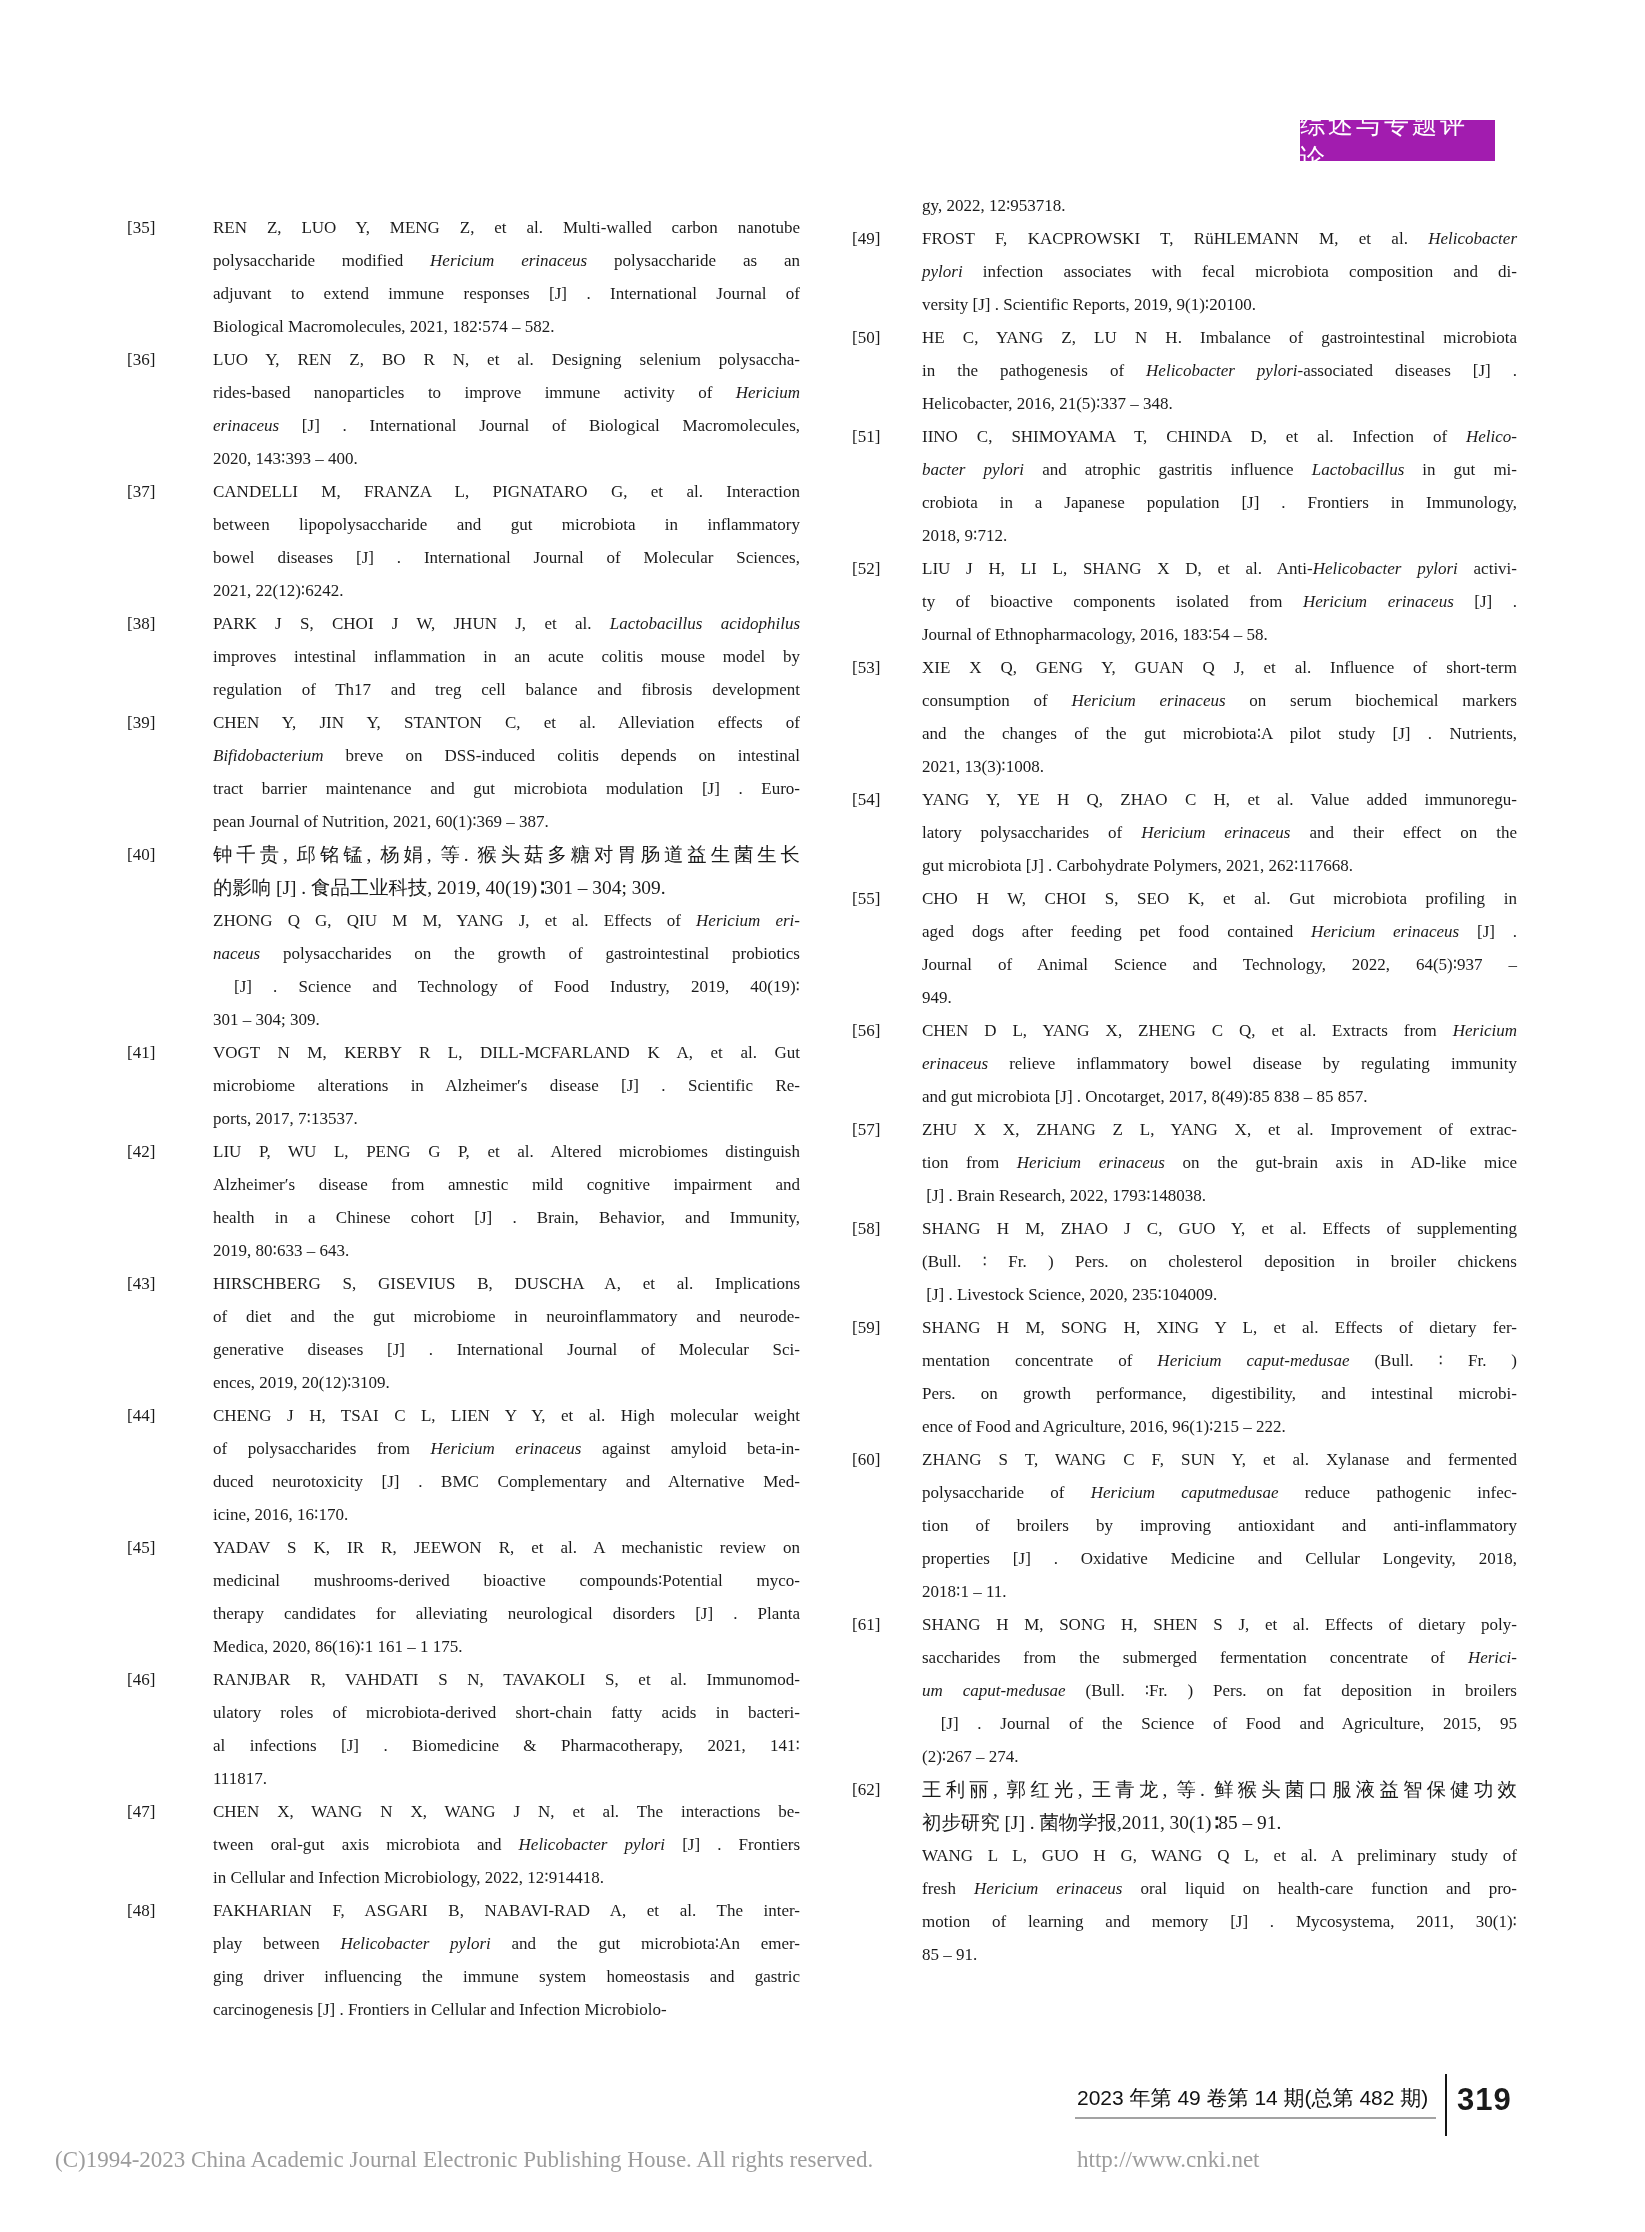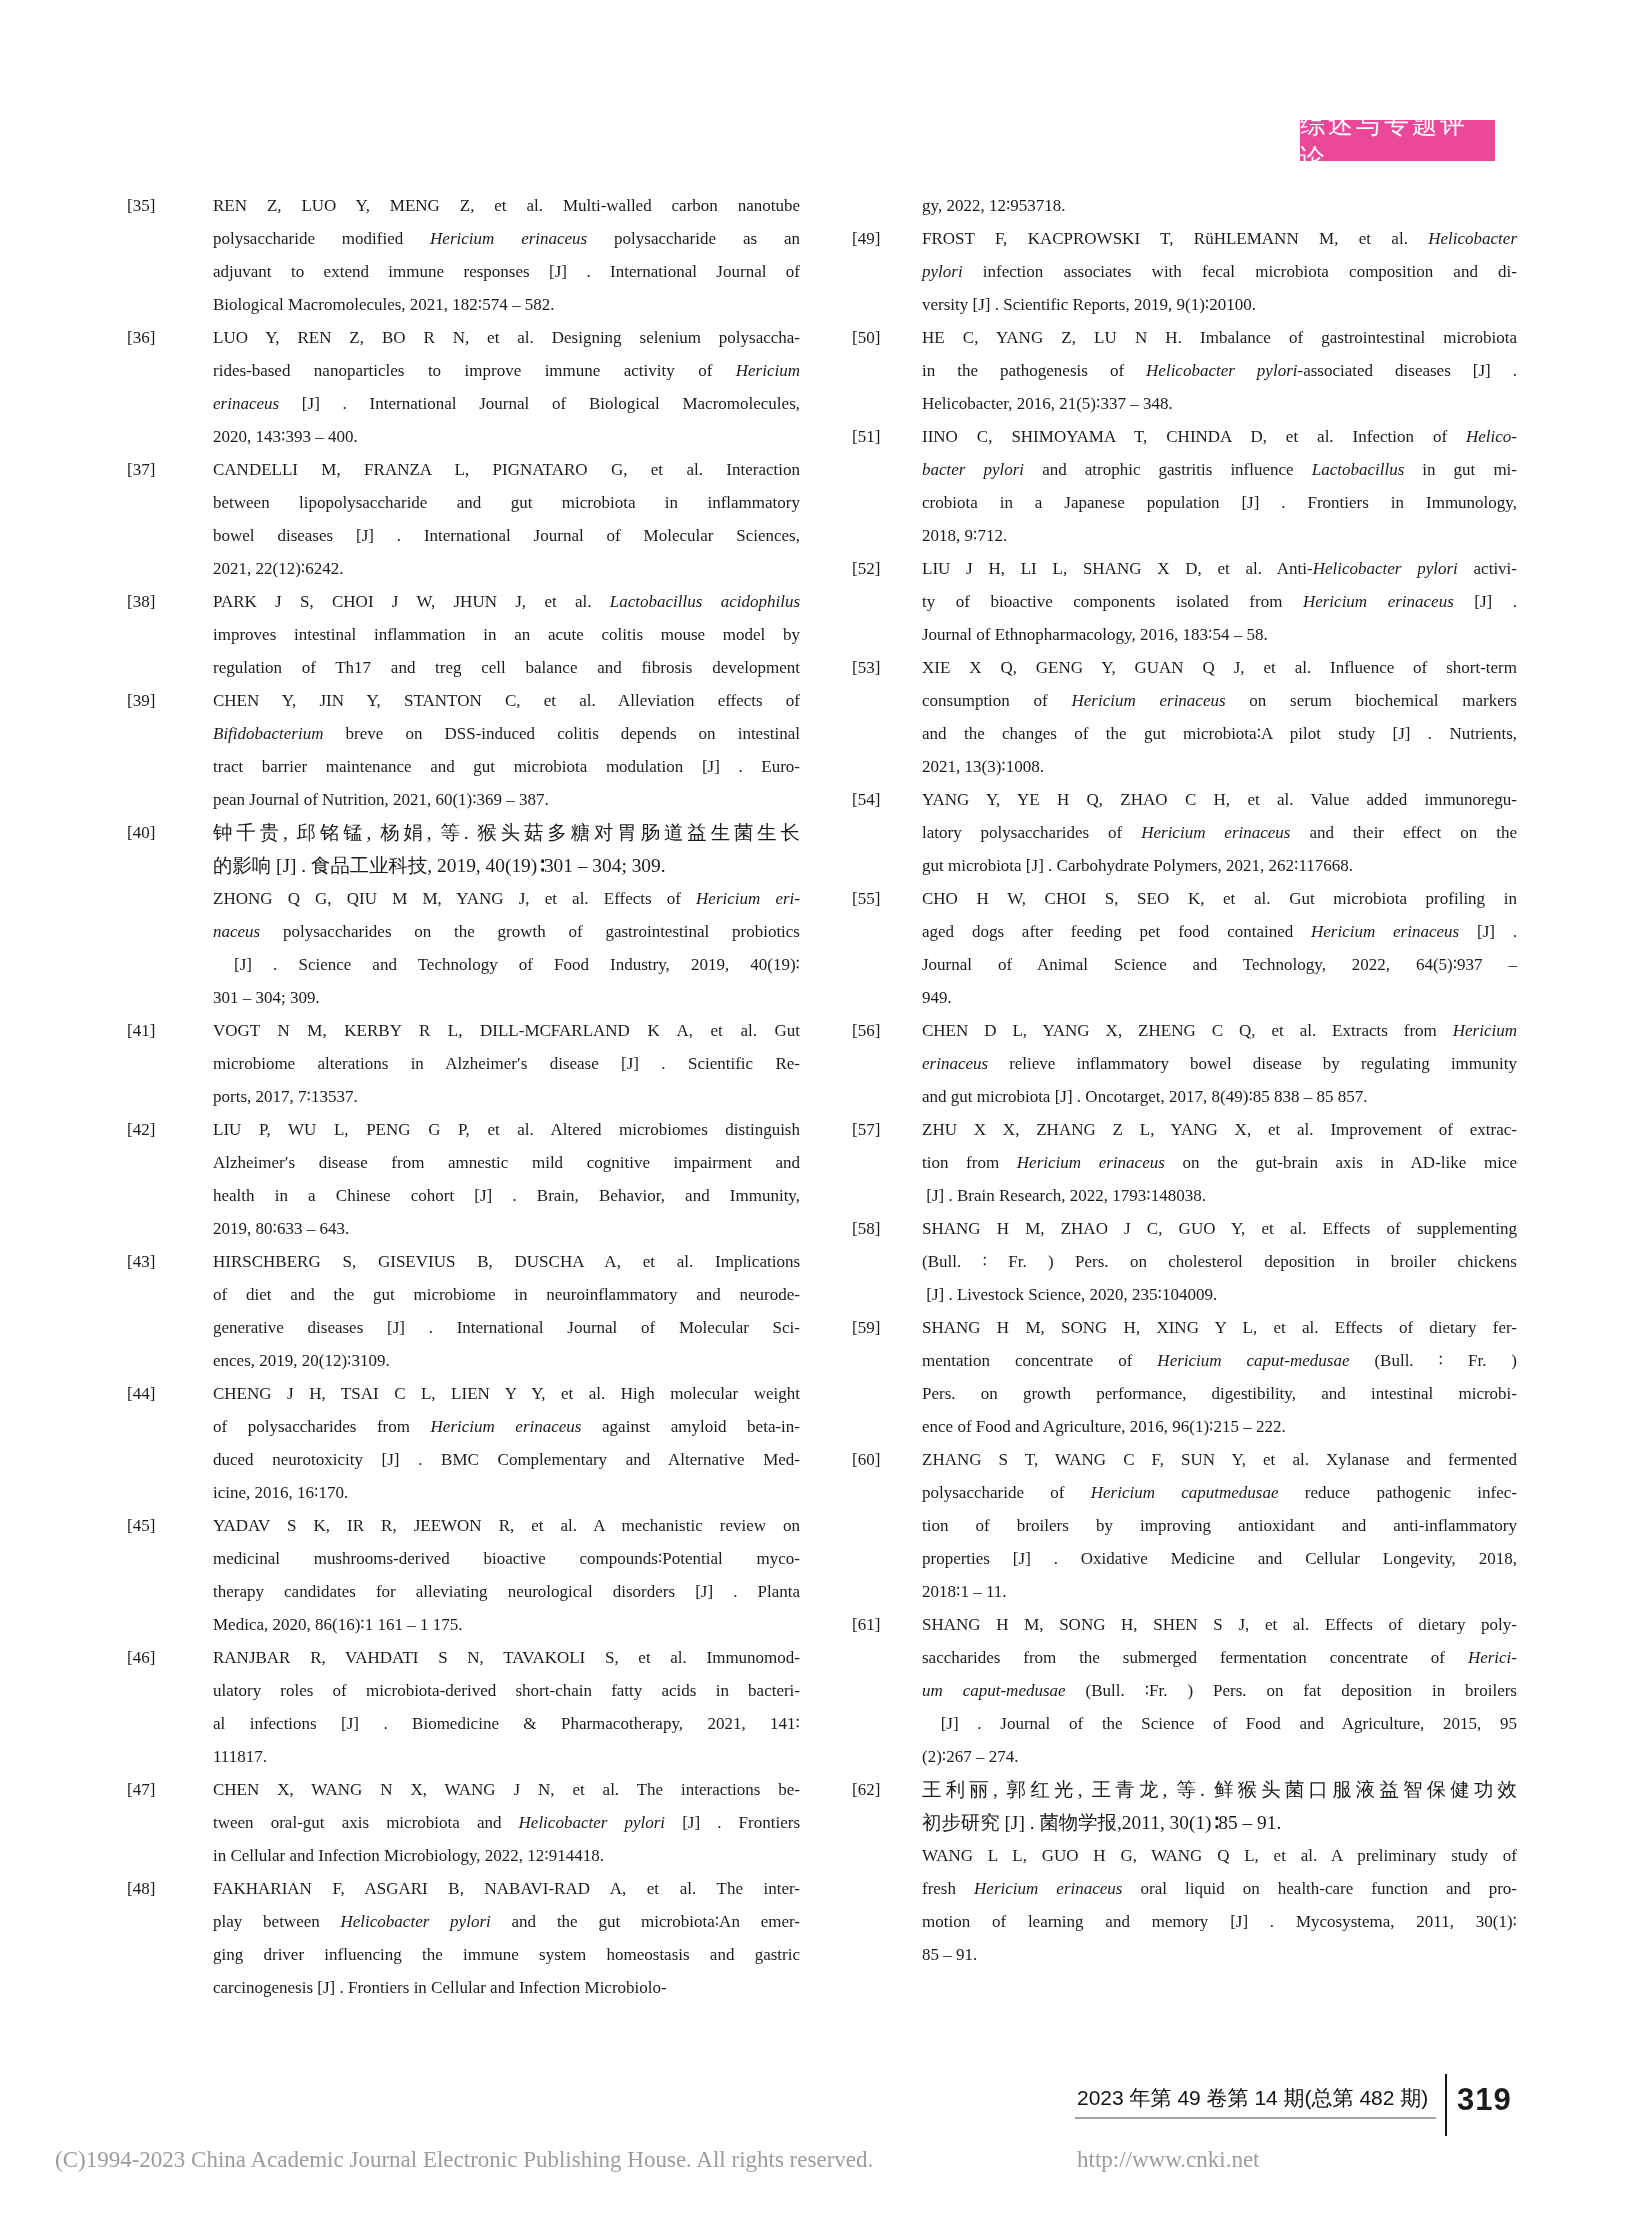--- a/index.html
+++ b/index.html
@@ -5,28 +5,28 @@
   html,body { margin:0; padding:0; background:#e8e8e8; }
   #page {
     position:relative; width:1646px; height:2233px; background:#ffffff;
     margin:0 auto; overflow:hidden;
     font-family:"Liberation Serif","DejaVu Serif",serif;
     color:#1b1b1b;
   }
   
   #section-tag {
     position:absolute; left:1300px; top:120px; width:195px; height:41px;
-    background:#ec4899; color:#ffffff;
+    background:#a21caf; color:#ffffff;
     display:flex; align-items:center; justify-content:center;
     font-size:25px; letter-spacing:3px;
     font-family:"Liberation Sans","DejaVu Sans",sans-serif;
   }
   
   .col { position:absolute; top:189px; }
-  #col-left  { left:127px; width:673px; }
+  #col-left  { left:127px; width:673px;margin-top:22px; }
   #col-right { left:852px; width:665px; }
   #col-left  .ref { padding-left:86px; }
   #col-right .ref { padding-left:70px; }
   .ref { position:relative; }
   .ref .num {
     position:absolute; left:0; top:0; height:33px; line-height:33px;
     font-size:17px;
   }
   .line {
     height:33px; line-height:33px; font-size:17px;

